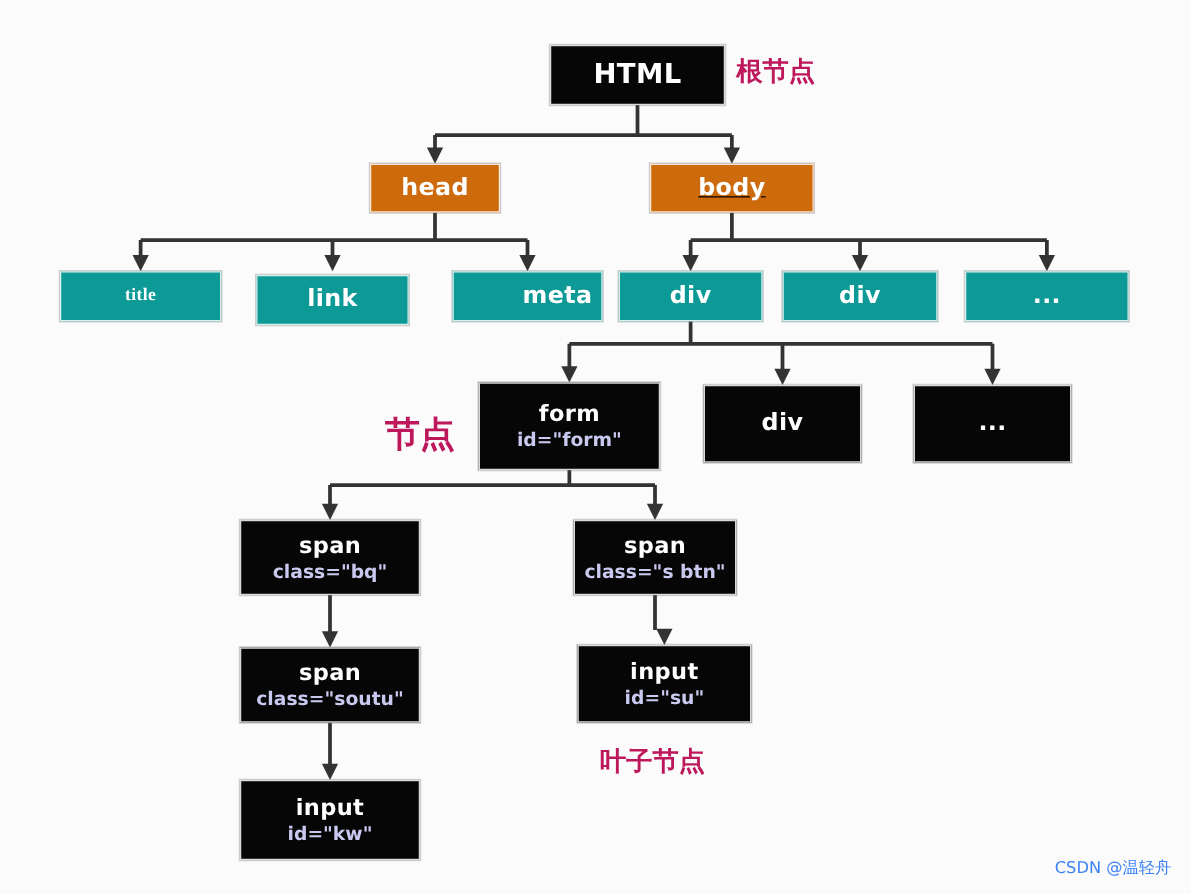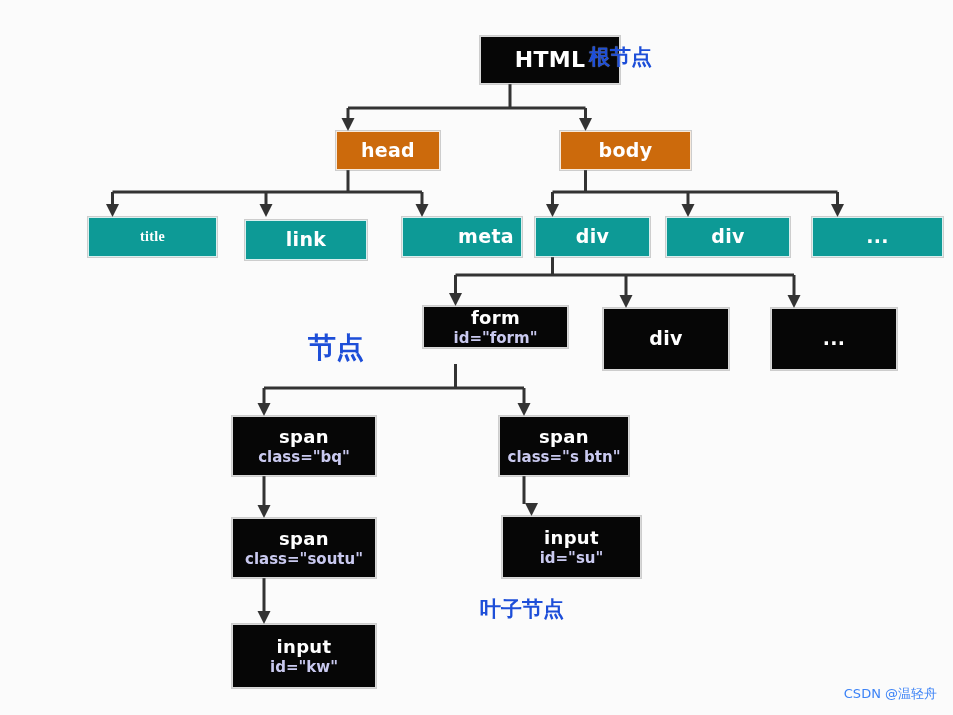--- a/index.html
+++ b/index.html
@@ -31,41 +31,40 @@
     position: absolute;
     box-sizing: border-box;
     display: flex;
     flex-direction: column;
     align-items: center;
     justify-content: center;
     text-align: left;
     line-height: 1.12;
     border: 1px solid rgba(255,255,255,0.85);
     box-shadow: 0 0 0 1px rgba(120,120,120,0.35);
-    margin-left: 40px;
   }
   .node .tag {
     color: #ffffff;
     font-weight: bold;
     letter-spacing: 0.3px;
     white-space: nowrap;
   }
   .node .attr {
     color: #c9c9ef;
     font-weight: bold;
     white-space: nowrap;
     margin-top: 2px;
   }
   .n-black { background: #060606; }
   .n-orange { background: #cc6a0c; }
   .n-teal { background: #0d9a96; }
 
   .anno {
     position: absolute;
-    color: #1d4ed8;
+    color: #be185d;
     font-weight: bold;
     white-space: nowrap;
     text-shadow: 0 0 1px rgba(255,255,255,0.6);
   }
   .watermark {
     position: absolute;
     right: 16px;
     bottom: 12px;
     color: #3b82f6;
     font-size: 13px;
@@ -120,42 +119,42 @@
       <line x1="524" y1="476" x2="524" y2="504" stroke="#333333" stroke-width="3"></line>
       <polygon points="525,503 538,503 531.5,516" fill="#333333"></polygon>
     </svg>
   <div id="node-layer">
       <div class="node n-black" style="left: 440px; top: 36px; width: 140px; height: 48px;">
         <div class="tag" style="font-size: 22px;">HTML</div>
       </div>
       <div class="node n-orange" style="left: 296px; top: 131px; width: 104px; height: 39px;">
         <div class="tag" style="font-size: 19px;">head</div>
       </div>
-      <div class="node n-orange" style="left: 520px; top: 131px; width: 131px; height: 39px;">
+      <div class="node n-orange" style="left: 520px; top: 131px; width: 131px; height: 39px; text-decoration: underline;">
         <div class="tag" style="font-size: 19px;">body</div>
       </div>
       <div class="node n-teal" style="left: 48px; top: 217px; width: 129px; height: 40px;">
         <div class="tag" style="font-size: 14px; font-family: Liberation Serif, serif;">title</div>
       </div>
       <div class="node n-teal" style="left: 205px; top: 220px; width: 122px; height: 40px;">
         <div class="tag" style="font-size: 19px;">link</div>
       </div>
       <div class="node n-teal" style="left: 362px; top: 217px; width: 120px; height: 40px; padding-left: 48px;">
         <div class="tag" style="font-size: 19px;">meta</div>
       </div>
       <div class="node n-teal" style="left: 495px; top: 217px; width: 115px; height: 40px;">
         <div class="tag" style="font-size: 19px;">div</div>
       </div>
       <div class="node n-teal" style="left: 626px; top: 217px; width: 124px; height: 40px;">
         <div class="tag" style="font-size: 19px;">div</div>
       </div>
       <div class="node n-teal" style="left: 772px; top: 217px; width: 131px; height: 40px;">
         <div class="tag" style="font-size: 19px;">...</div>
       </div>
-      <div class="node n-black" style="left: 383px; top: 306px; width: 145px; height: 42px;">
+      <div class="node n-black" style="left: 383px; top: 306px; width: 145px; height: 70px;">
         <div class="tag" style="font-size: 18px;">form</div>
         <div class="attr" style="font-size: 15px;">id="form"</div>
       </div>
       <div class="node n-black" style="left: 563px; top: 308px; width: 126px; height: 62px;">
         <div class="tag" style="font-size: 19px;">div</div>
       </div>
       <div class="node n-black" style="left: 731px; top: 308px; width: 126px; height: 62px;">
         <div class="tag" style="font-size: 19px;">...</div>
       </div>
       <div class="node n-black" style="left: 192px; top: 416px; width: 144px; height: 60px;">

